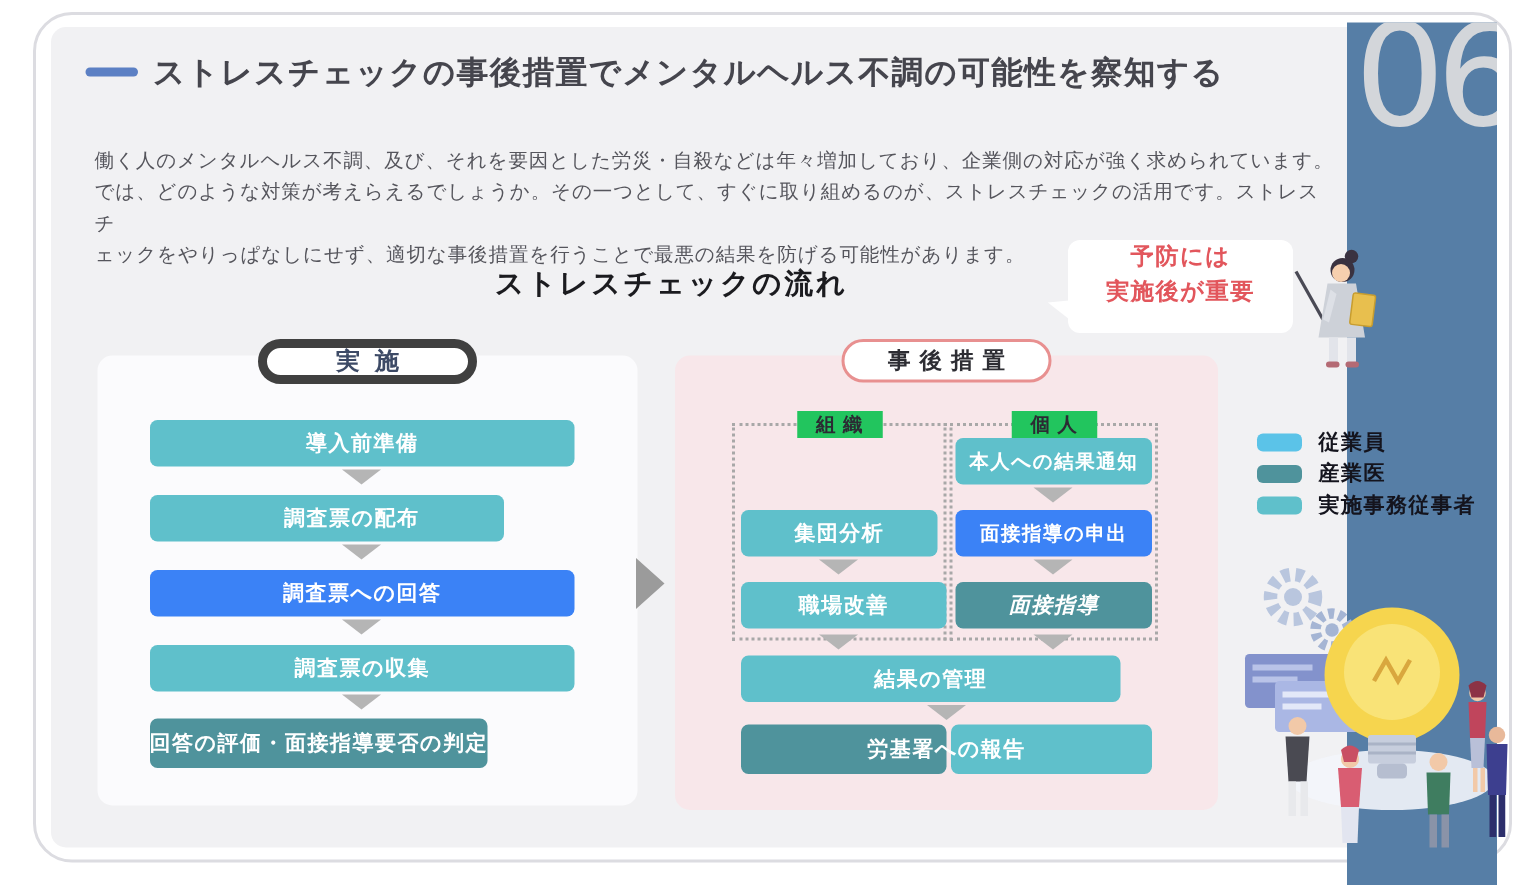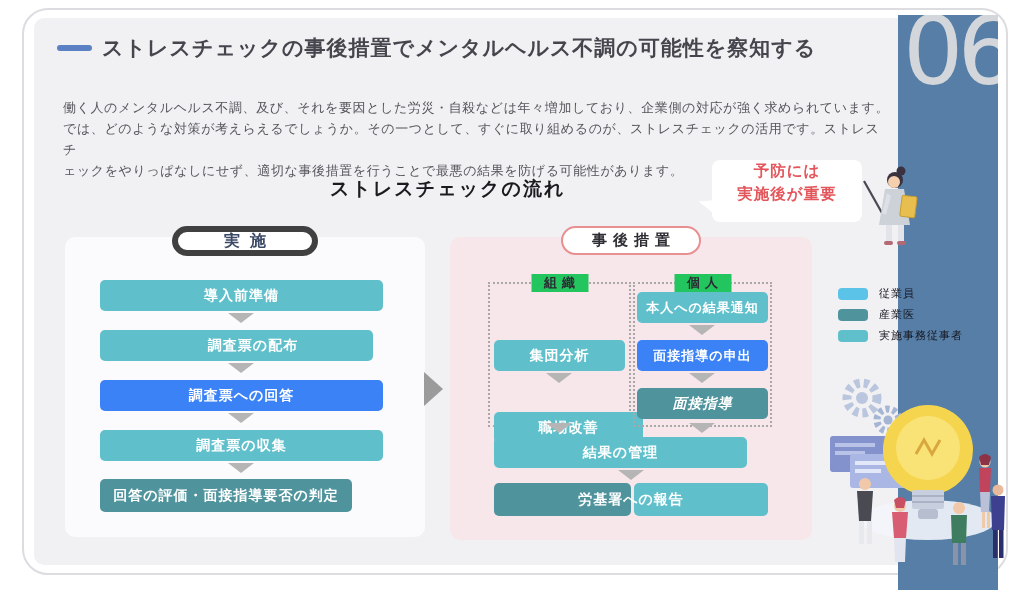--- a/index.html
+++ b/index.html
@@ -69,21 +69,21 @@
     background:#22c55e; padding:0 8px; font-weight:bold; font-size:13px;
     letter-spacing:5px; text-indent:5px; color:#2b2b33; white-space:nowrap; }
 
   .split-label { position:absolute; left:494px; top:483px; width:274px; height:33px;
     display:flex; align-items:center; justify-content:center; color:#fff;
     font-weight:bold; font-size:14px; letter-spacing:1px; z-index:3; }
   .split-half { position:absolute; height:33px; border-radius:5px; }
 
   .legend-row { position:absolute; left:838px; display:flex; align-items:center; gap:11px; }
   .legend-swatch { width:30px; height:12px; border-radius:4px; flex:none; }
-  .legend-label { font-size:11px; font-weight:normal; color:#14141d;
+  .legend-label { font-size:14px; font-weight:bold; color:#14141d;
     letter-spacing:1px; white-space:nowrap; }
 
   svg { display:block; }
 </style>
 </head>
 <body>
 
 <div class="card"></div>
 <div class="panel-bg"></div>
 
@@ -121,42 +121,42 @@
   <rect x="32" y="78" width="9" height="4" rx="2" fill="#b46a74"></rect>
   <rect x="45" y="78" width="9" height="4" rx="2" fill="#b46a74"></rect>
 </svg>
 
 <div class="panel-impl"></div>
 <div class="pill pill-impl">実施</div>
 
 <div class="step role-staff" style="left:100px; top:280px; width:283px;">導入前準備</div>
 <div class="arr-down" style="left:228px; top:313px;"></div>
 
-<div class="step role-staff" style="left:100px; top:330px; width:273px;padding-left:33px;">調査票の配布</div>
+<div class="step role-staff" style="left:100px; top:330px; width:236px;padding-left:33px;">調査票の配布</div>
 <div class="arr-down" style="left:228px; top:363px;"></div>
 
 <div class="step role-employee" style="left:100px; top:380px; width:283px;">調査票への回答</div>
 <div class="arr-down" style="left:228px; top:413px;"></div>
 
 <div class="step role-staff" style="left:100px; top:430px; width:283px;">調査票の収集</div>
 <div class="arr-down" style="left:228px; top:463px;"></div>
 
-<div class="step role-doctor" style="left:100px; top:479px; width:252px; height:33px;font-family:Liberation Serif, serif;">回答の評価・面接指導要否の判定</div>
+<div class="step role-doctor" style="left:100px; top:479px; width:225px; height:33px;font-family:Liberation Serif, serif;">回答の評価・面接指導要否の判定</div>
 
 <div class="arr-right"></div>
 
 <div class="panel-after"></div>
 <div class="pill pill-after">事後措置</div>
 
 <div class="dotcol" style="left:488px; top:282px; width:143px; height:145px;">
   <div class="dotcol-label">組織</div>
 </div>
 <div class="step role-staff" style="left:494px; top:340px; width:131px;">集団分析</div>
 <div class="arr-down" style="left:546px; top:373px;"></div>
-<div class="step role-staff" style="left:494px; top:388px; width:149px;margin-top:24px;">職場改善</div>
+<div class="step role-staff" style="left:494px; top:388px; width:137px;">職場改善</div>
 <div class="arr-down" style="left:546px; top:423px;"></div>
 
 <div class="dotcol" style="left:633px; top:282px; width:139px; height:145px;">
   <div class="dotcol-label">個人</div>
 </div>
 <div class="step role-staff" style="left:637px; top:292px; width:131px; font-size:13px;">本人への結果通知</div>
 <div class="arr-down" style="left:689px; top:325px;"></div>
 <div class="step role-employee" style="left:637px; top:340px; width:131px; font-size:13px;">面接指導の申出</div>
 <div class="arr-down" style="left:689px; top:373px;"></div>
 <div class="step role-doctor" style="left:637px; top:388px; width:131px;font-style:italic;">面接指導</div>

